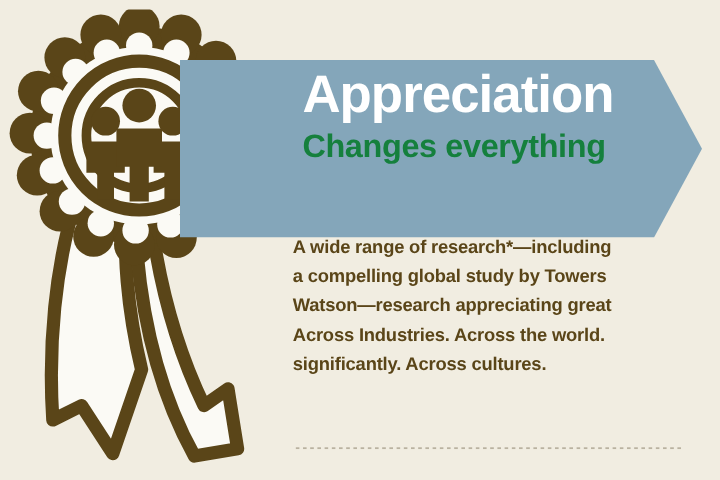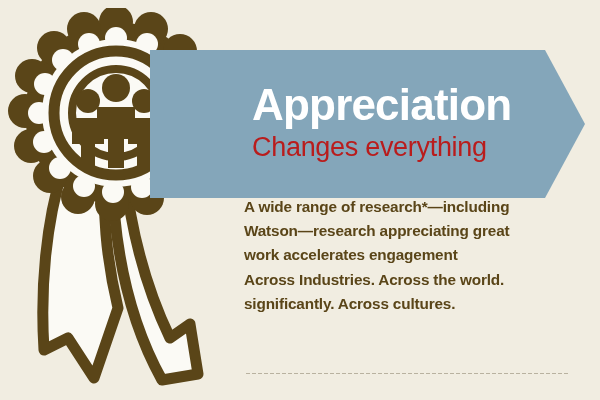--- a/index.html
+++ b/index.html
@@ -39,35 +39,35 @@
     height: 148px;
   }
   #banner-text {
     position: absolute;
     left: 252px;
     top: 57px;
     width: 310px;
     height: 132px;
     display: flex;
     flex-direction: column;
-    justify-content: center;
+    justify-content: flex-start;
     pointer-events: none;
   }
   .headline {
     color: #ffffff;
     font-size: 44px;
     font-weight: bold;
     letter-spacing: -0.8px;
     line-height: 1.02;
     white-space: nowrap;
   }
   .subhead {
-    color: #b91c1c;
+    color: #15803d;
     font-size: 27px;
-    font-weight: normal;
+    font-weight: bold;
     letter-spacing: -0.3px;
     line-height: 1.15;
     margin-top: 5px;
     white-space: nowrap;
   }
 
   
   #body-copy {
     position: absolute;
     left: 244px;
@@ -174,21 +174,21 @@
     <polygon points="0,0 395,0 435,74 395,148 0,148" fill="#84a6ba"></polygon>
   </svg>
 
   <div id="banner-text">
     <div class="headline">Appreciation</div>
     <div class="subhead">Changes everything</div>
   </div>
 
   <div id="body-copy">
     <p>A wide range of research*—including</p>
+    <p>a compelling global study by Towers</p>
     <p>Watson—research appreciating great</p>
-    <p>work accelerates engagement</p>
     <p>Across Industries. Across the world.</p>
     <p>significantly. Across cultures.</p>
   </div>
 
   <div id="divider"></div>
 
 </div>
 
 </body></html>

